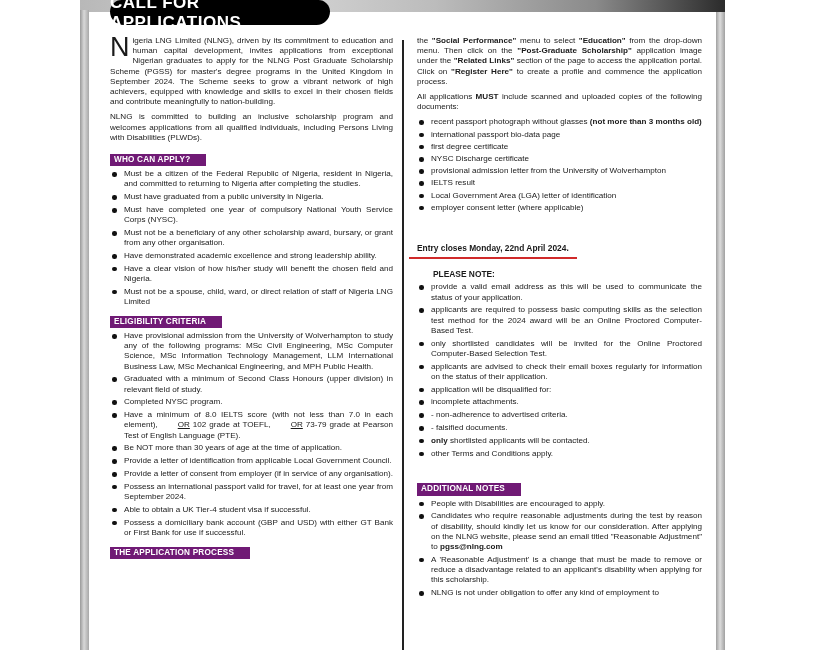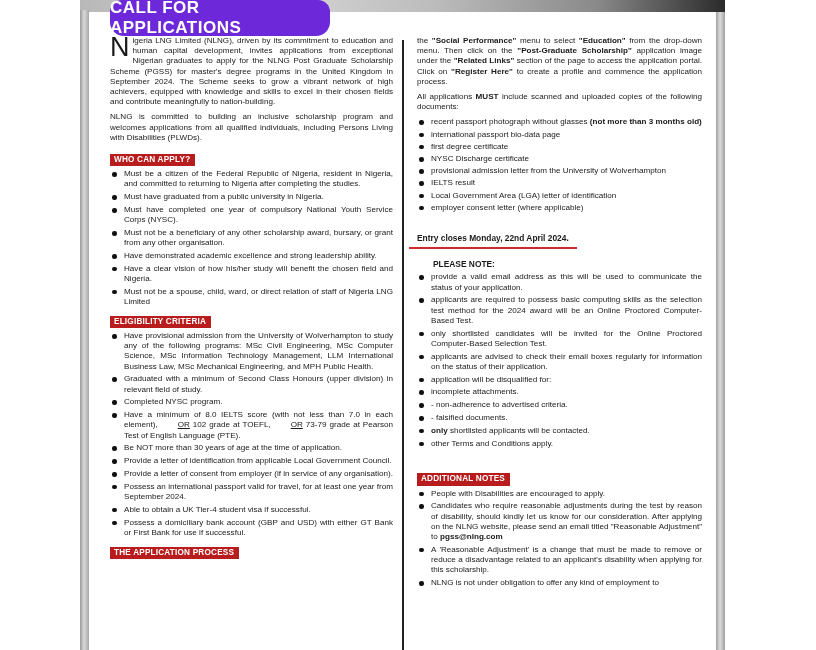--- a/index.html
+++ b/index.html
@@ -16,54 +16,54 @@
   }
   .frame-right {
     position: absolute; left: 716px; top: 12px; width: 9px; height: 638px;
     background: linear-gradient(90deg, #a0a0a0, #dcdcdc 45%, #a0a0a0);
   }
   .banner {
     position: absolute; left: 80px; top: 0; width: 645px; height: 12px;
     background: linear-gradient(90deg, #b8b8b8 0%, #d6d6d6 30%, #bcbcbc 55%, #8a8a8a 80%, #2b2b2b 100%);
   }
   .title-pill {
-    position: absolute; left: 110px; top: 0; height: 36px; width: 220px;
-    background: #6d28d9; border-radius: 0 0 14px 14px / 0 0 14px 14px;
+    position: absolute; left: 110px; top: 0; height: 25px; width: 220px;
+    background: #000000; border-radius: 0 0 14px 14px / 0 0 14px 14px;
     border-top-left-radius: 12px; border-top-right-radius: 12px;
     display: flex; align-items: center; justify-content: center;
     color: #fff; font-weight: bold; font-size: 17px; letter-spacing: 0.5px;
   }
   .col {
     position: absolute; top: 36px; font-size: 8.1px; line-height: 10.2px;
     text-align: justify;
   }
   .col-left { left: 110px; width: 283px; }
   .col-right { left: 417px; width: 285px; top: 36px; }
   .divider {
     position: absolute; left: 402px; top: 40px; width: 1.5px; height: 610px; background: #222;
   }
   p { margin: 0 0 5px 0; }
   .dropcap {
     float: left; font-size: 27px; line-height: 20px; margin: 1px 3px 0 0; font-weight: normal;
   }
   .section-head {
-    display: inline-block; background: #b91c1c; color: #fff; font-weight: bold;
-    font-size: 8.2px; padding: 1px 5px 1px 4px; margin: 6px 0 3px 0; letter-spacing: 0.2px;
+    display: inline-block; background: #701a75; color: #fff; font-weight: bold;
+    font-size: 8.2px; padding: 1px 16px 1px 4px; margin: 6px 0 3px 0; letter-spacing: 0.2px;
   }
   .plain-head { font-weight: bold; font-size: 8.4px; margin: 6px 0 3px 16px; }
   ul { list-style: none; margin: 0; padding: 0; }
   li { position: relative; padding-left: 14px; margin-bottom: 2.6px; }
   li::before {
     content: ""; position: absolute; left: 2px; top: 3px; width: 4.5px; height: 4.5px;
     border-radius: 50%; background: #111;
   }
   .tight li { margin-bottom: 2px; }
   b { font-weight: bold; }
   .deadline {
-    font-weight: bold; font-size: 8.4px; margin: 18px 0 10px 0; position: relative; display: inline-block;
+    font-weight: bold; font-size: 8.4px; margin: 28px 0 10px 0; position: relative; display: inline-block;
   }
   .deadline-rule {
     position: absolute; left: -8px; right: -8px; bottom: -6px; height: 2px; background: #d02a2a;
   }
   .under { text-decoration: underline; margin-left: 17px; }
 </style>
 </head>
 <body>
 
 <div class="banner"></div>

